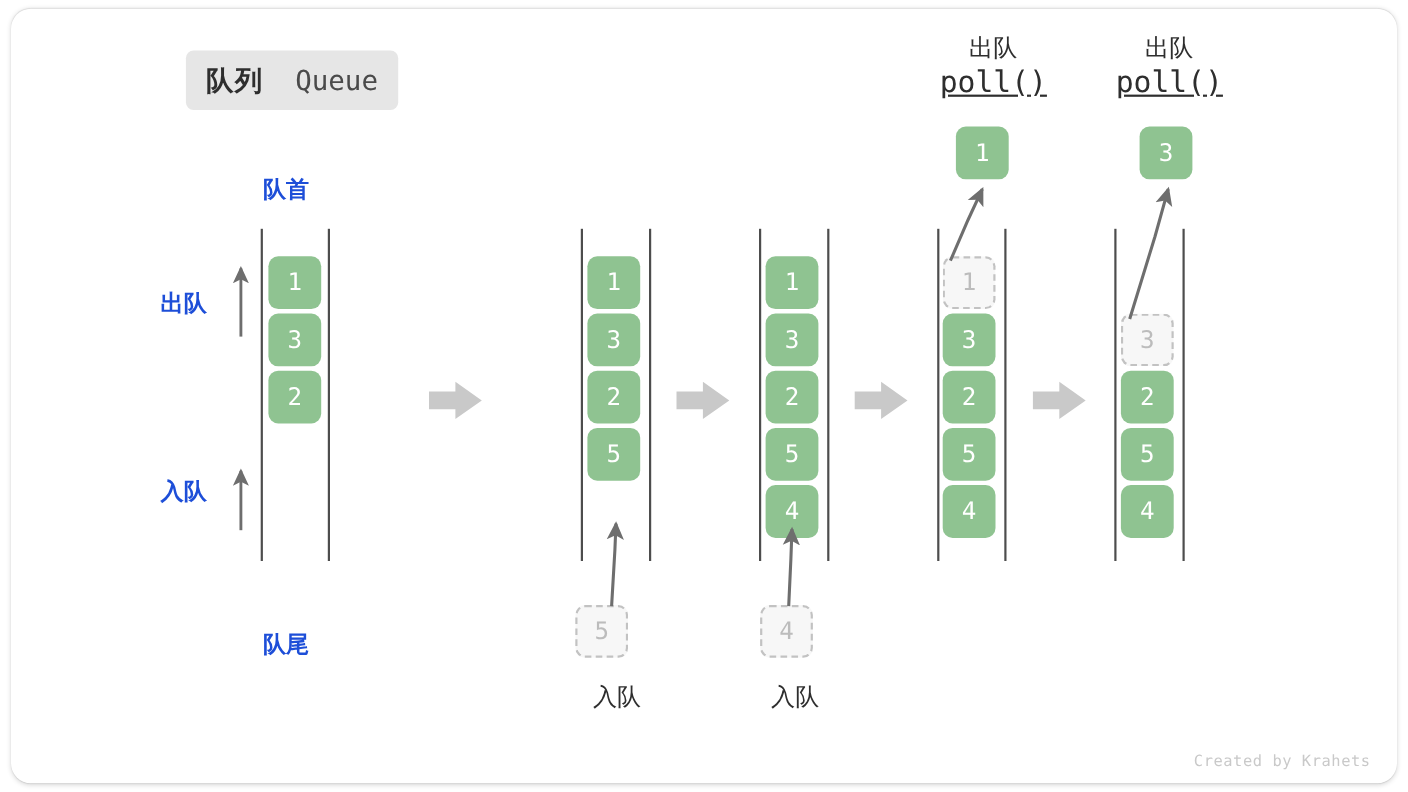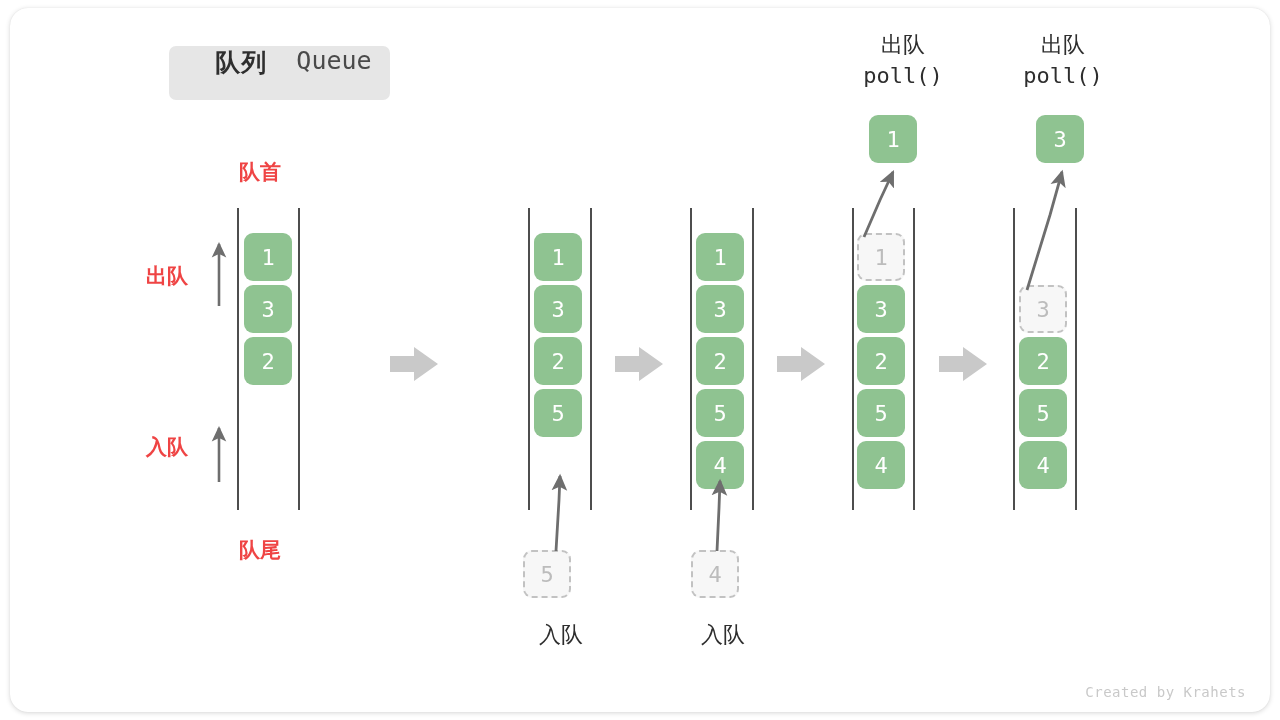--- a/index.html
+++ b/index.html
@@ -16,51 +16,52 @@
     background:#ffffff;
     border-radius:18px;
     box-shadow:0 1px 5px rgba(0,0,0,0.16), 0 0 1px rgba(0,0,0,0.10);
   }
   #stage{position:absolute;left:0;top:0;width:1280px;height:720px;}
 
   
   #title-badge{
     position:absolute;left:169px;top:46px;width:193px;height:54px;
     background:#e6e6e6;border-radius:7px;
-    display:flex;align-items:flex-start;justify-content:center;padding-left:28px;
+    display:flex;align-items:center;justify-content:center;
   }
   #title-badge .cn{
     font-size:25px;font-weight:bold;color:#2e2e2e;letter-spacing:1px;
     font-family:"DejaVu Sans","Liberation Sans",sans-serif;
   }
   #title-badge .en{
     font-size:25px;color:#4a4a4a;margin-left:29px;
     font-family:"DejaVu Sans Mono","Liberation Mono",monospace;
   }
 
   
   .cnlabel{
     position:absolute;
     font-family:"DejaVu Sans","Liberation Sans",sans-serif;
-    font-weight:bold;font-size:21px;color:#ef4444;
+    font-weight:bold;font-size:21px;color:#1d4ed8;
     white-space:nowrap;
   }
   .oplabel{
     position:absolute;text-align:center;white-space:nowrap;
     font-family:"DejaVu Sans","Liberation Sans",sans-serif;
     color:#2e2e2e;
   }
   .oplabel .cn{
     display:block;font-size:22px;font-weight:normal;line-height:30px;
     font-family:"DejaVu Sans","Liberation Sans",sans-serif;
   }
   .oplabel .code{
-    display:block;font-size:22px;line-height:32px;
+    display:block;font-size:27px;line-height:32px;
     font-family:"DejaVu Sans Mono","Liberation Mono",monospace;
     color:#2e2e2e;
+    text-decoration:underline;
   }
   .oplabel .code .num{color:#54a45a;font-weight:bold;}
 
   
   .rail{position:absolute;width:2px;background:#4d4d4d;}
 
   
   .box{
     position:absolute;width:48px;height:48px;border-radius:9px;
     display:flex;align-items:center;justify-content:center;
@@ -87,21 +88,21 @@
 
 <div id="card"></div>
 <div id="stage">
 
   <div id="title-badge">
     <span class="cn">队列</span>
     <span class="en">Queue</span>
   </div>
 
   <div class="cnlabel" style="left:239px;top:158px;">队首</div>
-  <div class="cnlabel" style="left:239px;top:536px;">队尾</div>
+  <div class="cnlabel" style="left:239px;top:572px;">队尾</div>
   <div class="cnlabel" style="left:146px;top:262px;">出队</div>
   <div class="cnlabel" style="left:146px;top:433px;">入队</div>
 
   <div id="dyn">
       <svg class="flowarrow" style="position:absolute;left:388px;top:345px;width:54px;height:38px;">
         <path d="M2,11 L26,11 L26,2 L50,19 L26,36 L26,27 L2,27 Z" fill="#c9c9c9"></path>
       </svg>
       <svg class="flowarrow" style="position:absolute;left:613px;top:345px;width:54px;height:38px;">
         <path d="M2,11 L26,11 L26,2 L50,19 L26,36 L26,27 L2,27 Z" fill="#c9c9c9"></path>
       </svg>

